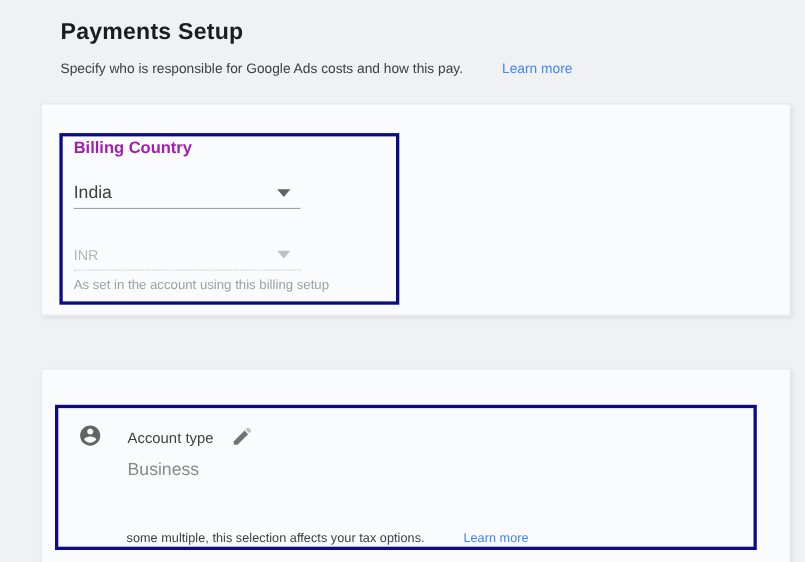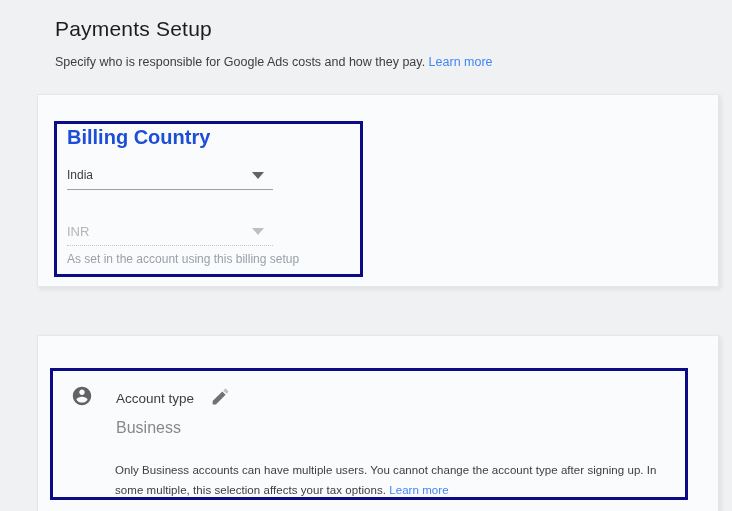--- a/index.html
+++ b/index.html
@@ -4,26 +4,26 @@
 <style>
   * { box-sizing: border-box; margin: 0; padding: 0; }
   html, body { width: 732px; height: 511px; }
   body {
     position: relative;
     background: #f0f1f3;
     font-family: "Liberation Sans", sans-serif;
     overflow: hidden;
     color: #3c4043;
   }
-  a { text-decoration: none; cursor: pointer; color: var(--link, #4285f4); }
+  a { text-decoration: none; cursor: pointer; color: var(--link, #4285f4); margin-left: 32px; }
 
   
   .page-title {
     position: absolute; left: 55px; top: 17px;
-    font-size: 21px; font-weight: 400; color: #1c1c1c;
+    font-size: 21px; font-weight: 700; color: #1c1c1c;
     letter-spacing: .2px;
   }
   .page-subtitle {
     position: absolute; left: 55px; top: 55px;
     font-size: 12.5px; color: #3c4043;
   }
 
   
   .card {
     position: absolute;
@@ -37,27 +37,27 @@
   .hl-box {
     position: absolute;
     border: 3px solid var(--hl, #0b0b87);
   }
   .hl-billing { left: 16px; top: 26px; width: 309px; height: 156px; }
   .hl-account { left: 12px; top: 32px; width: 638px; height: 132px; }
 
   
   .bc-label {
     position: absolute; left: 10px; top: 2px;
-    font-size: 20px; font-weight: 700; color: #1d4ed8;
+    font-size: 15px; font-weight: 700; color: #a21caf;
   }
   .field { position: absolute; left: 10px; width: 206px; cursor: default; }
   .field-country {
     top: 37px; height: 29px;
     border-bottom: 1px solid #9aa0a6;
-    font-size: 12px; line-height: 29px; color: #3c4043;
+    font-size: 16px; line-height: 29px; color: #3c4043;
     cursor: pointer;
   }
   .field-currency {
     top: 94px; height: 28px;
     border-bottom: 1px dotted #c5c8ca;
     font-size: 13px; line-height: 28px; color: #b2b6b9;
   }
   .arrow {
     position: absolute; right: 9px; bottom: 10px;
     width: 0; height: 0;
@@ -88,21 +88,21 @@
     position: absolute; left: 62px; top: 89px; width: 578px;
     font-size: 11.5px; line-height: 20px; color: #3c4043;
     letter-spacing: .05px;
   }
 </style>
 </head>
 <body style="background: rgb(240, 241, 243);">
 
 <h1 class="page-title">Payments Setup</h1>
 
-<p class="page-subtitle"><span>Specify who is responsible for Google Ads costs and how they pay.</span>
+<p class="page-subtitle"><span>Specify who is responsible for Google Ads costs and how this pay.</span>
 <a>Learn more</a></p>
 
 <section class="card card-billing" style="background: rgb(250, 251, 252);">
   <div class="hl-box hl-billing">
     <div class="bc-label">Billing Country</div>
 
     <div class="field field-country">
       <span>India</span>
       <span class="arrow arrow-dark"></span>
     </div>
@@ -129,16 +129,16 @@
 
     <span class="pencil">
       <svg viewBox="0 0 24 24" aria-hidden="true">
         <path fill="#6f7275" d="M3 17.25V21h3.75L17.81 9.94l-3.75-3.75L3 17.25z"></path>
         <path fill="#bfc2c4" d="M20.71 7.04c.39-.39.39-1.02 0-1.41l-2.34-2.34c-.39-.39-1.02-.39-1.41 0l-1.83 1.83 3.75 3.75 1.83-1.83z"></path>
       </svg>
     </span>
 
     <div class="at-value">Business</div>
 
-    <p class="at-desc"><span>Only Business accounts can have multiple users. You cannot change the account type after signing up. In</span><br><span>some multiple, this selection affects your tax options.</span>
+    <p class="at-desc"><br><span>some multiple, this selection affects your tax options.</span>
 <a>Learn more</a></p>
   </div>
 </section>
 
 </body></html>

